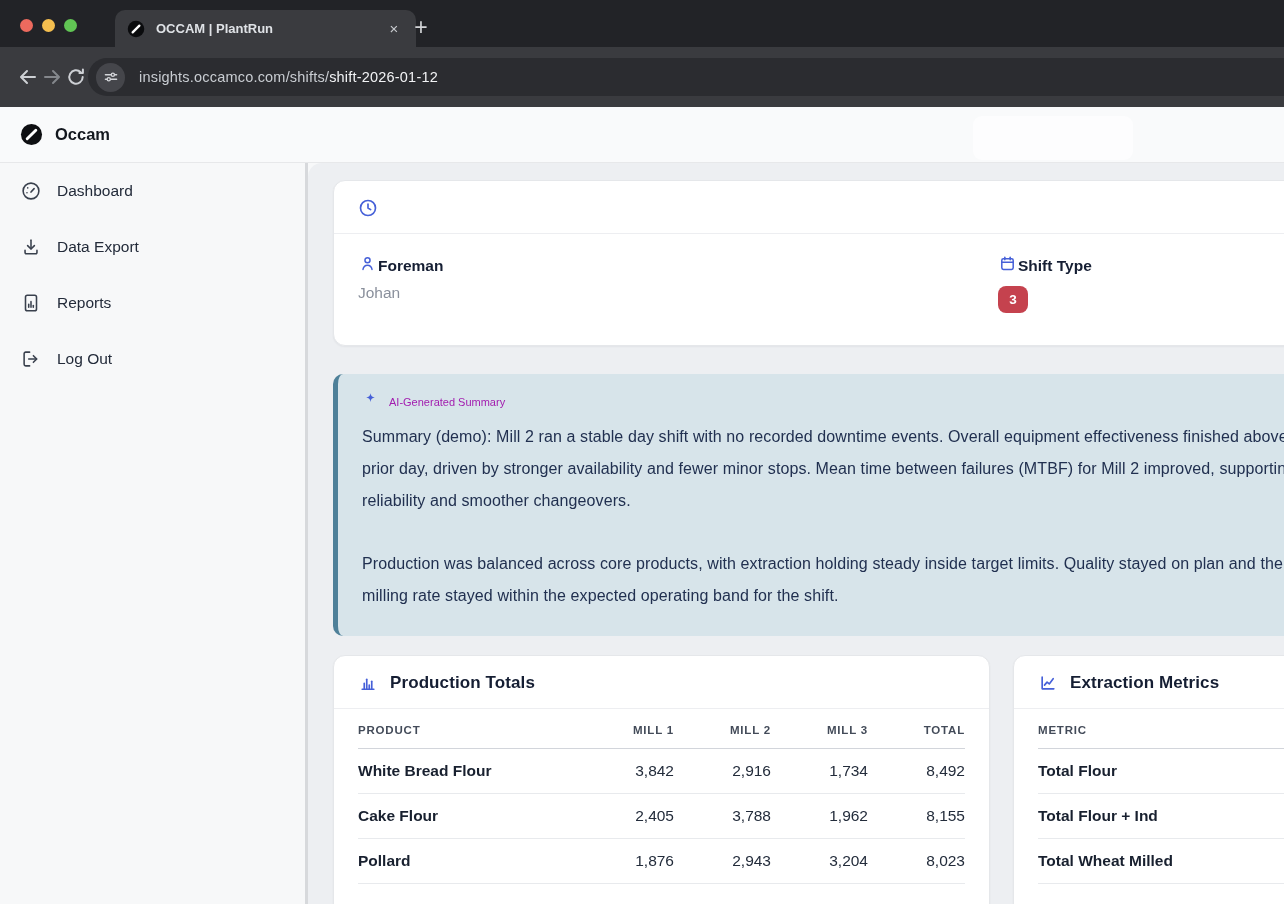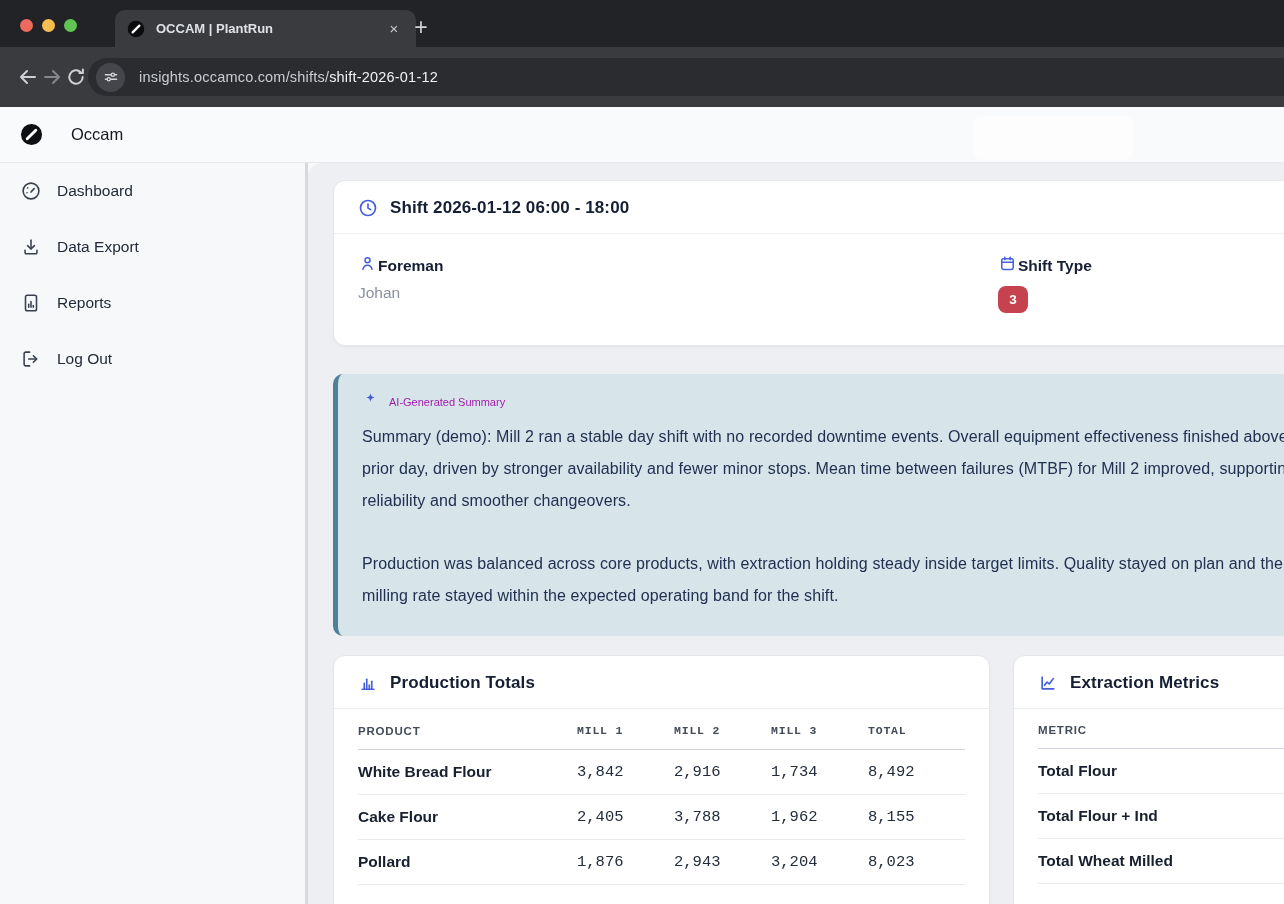--- a/index.html
+++ b/index.html
@@ -27,21 +27,21 @@
              padding:0 8px; gap:14px; flex:1; margin-right:-420px; }
   .tunebtn { width:29px; height:29px; border-radius:50%; background:#45464b; display:flex; align-items:center; justify-content:center; }
   .tunebtn svg { width:18px; height:18px; stroke:#d3d5d9; fill:none; stroke-width:1.8; stroke-linecap:round; }
   .url { font-size:14.5px; letter-spacing:.2px; white-space:nowrap; }
   .url .hostpath { color:#c9cdd2; }
   .url .slug { color:#f2f3f5; }
 
   
   .appheader { height:56px; background:#f9fafb; border-bottom:1px solid #e7e8ea; display:flex; align-items:center; padding:0 20px; position:relative; }
   .brandlogo { width:23px; height:23px; }
-  .brandname { margin-left:28px; font-size:16.5px; color:#14181f; font-weight:400; }
+  .brandname { margin-left:12px; font-size:16.5px; color:#14181f; font-weight:700; }
   .header-widget { position:absolute; left:973px; top:9px; width:160px; height:44px; background:#fdfdfe; border-radius:9px; }
 
   
   .bodyrow { display:flex; height:741px; background:#f7f8f9; }
   .sidebar { width:308px; flex:0 0 auto; border-right:3px solid #d7d9dc; padding-top:4px; background:#f7f8f9; }
   .sideitem { height:56px; display:flex; align-items:center; gap:15px; padding:0 16px 8px 16px;
               border-left:4px solid transparent; color:#232b3a; font-size:15.5px; cursor:default; }
   .sideitem .sicon { width:22px; height:22px; flex:0 0 auto; }
   .sideitem .sicon svg { width:22px; height:22px; stroke:#39404d; fill:none; stroke-width:1.7; stroke-linecap:round; stroke-linejoin:round; }
   .sideitem.active { background:#e7eaf2; border-left-color:#2d4a9b; font-weight:700; }
@@ -72,21 +72,21 @@
   .ai-line { white-space:nowrap; font-size:16px; font-weight:500; line-height:32px; color:#213050; letter-spacing:.1px; }
   .ai-p2 { margin-top:31px; }
 
   .tables-row { margin-top:19px; display:flex; gap:23px; align-items:flex-start; }
   .pt-card { width:657px; }
   .em-card { width:630px; }
   .table-wrap { padding:0 24px 42px; }
   table { width:100%; border-collapse:collapse; }
   th { text-align:left; font-size:11.5px; font-weight:700; letter-spacing:.07em; color:#434b59;
        padding:15px 0 12px; border-bottom:1px solid #d2d5db; }
-  th.num, td.num { text-align:left; width:97px;font-family:Liberation Mono, monospace; }
+  th.num, td.num { text-align:right; width:97px; }
   td { padding:13px 0; font-size:15.5px; border-bottom:1px solid #e8eaed; }
   td.product, td.metric { font-weight:700; color:#18202f; }
   td.num { color:#232c3b; }
 </style>
 </head>
 <body>
 
 <div class="stage">
 
   <div class="tabstrip">
@@ -200,21 +200,20 @@
       <div class="content">
 
         <div class="card">
           <div class="card-head">
             <span class="cicon">
               <svg viewBox="0 0 24 24">
                   <circle cx="12" cy="12" r="9"></circle>
                   <path d="M12 7.2V12l3.2 2"></path>
                 </svg>
             </span>
-            <span class="card-title">Shift 2026-01-12 06:00 - 18:00</span>
           </div>
           <div class="hdivider"></div>
           <div class="meta">
             <div class="meta-col">
               <div class="meta-label">
                 <span class="micon">
                   <svg viewBox="0 0 24 24">
                       <circle cx="12" cy="7.8" r="3.2"></circle>
                       <path d="M6.3 19.5c.6-3.4 2.9-5.3 5.7-5.3s5.1 1.9 5.7 5.3"></path>
                     </svg>

